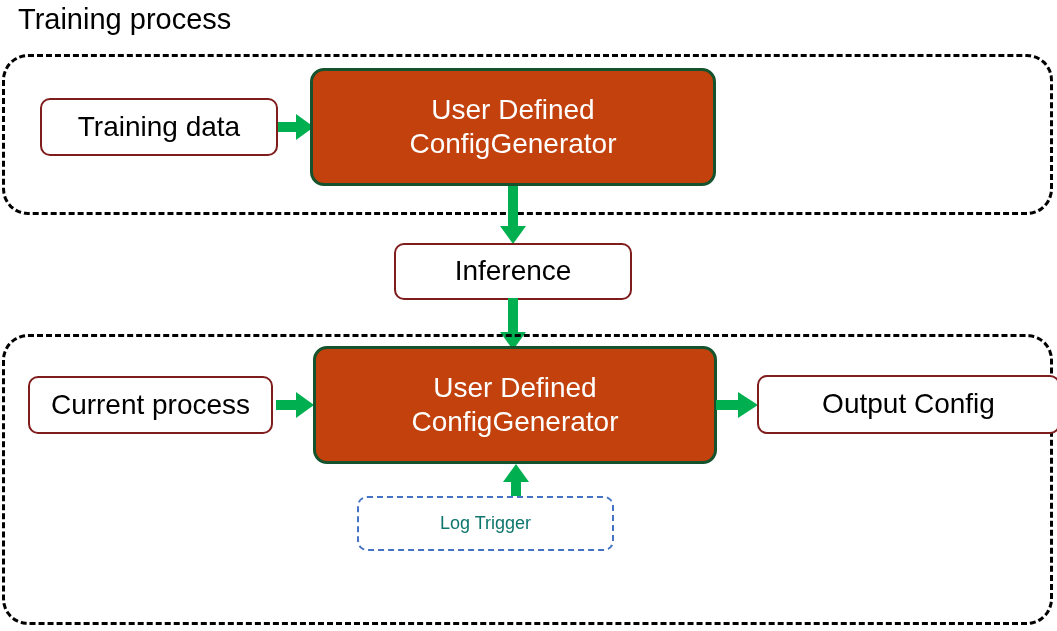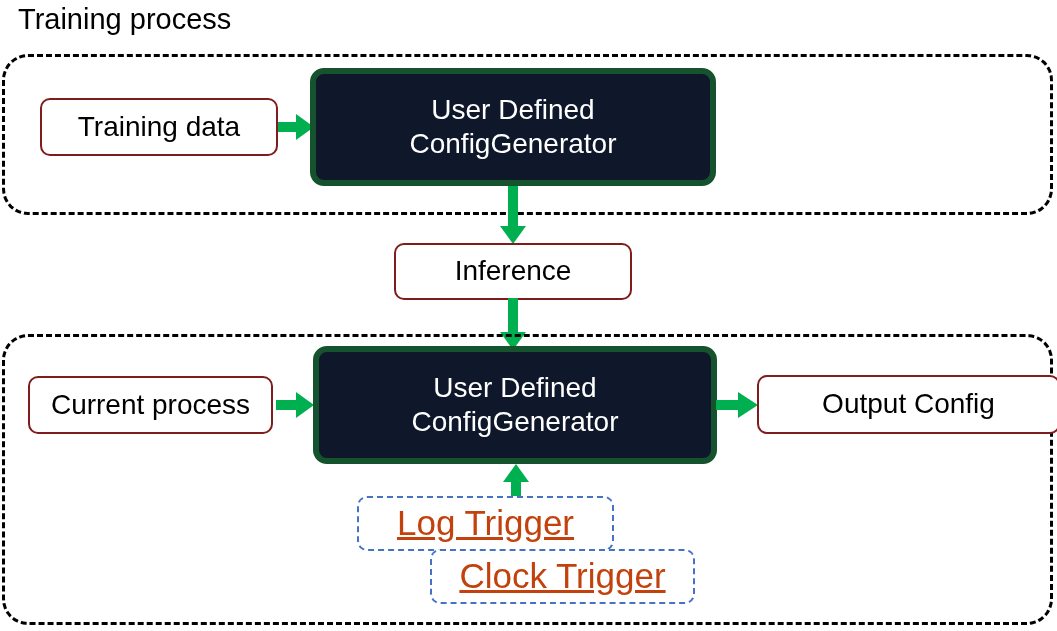--- a/index.html
+++ b/index.html
@@ -43,36 +43,35 @@
   }
   .node-plain {
     background: #ffffff;
     border: 2px solid #7f1d1d;
     border-radius: 10px;
     color: #000000;
     font-size: 28px;
     line-height: 1.15;
   }
   .node-primary {
-    background: #0f172a;
-    border: 6px solid #14532d;
+    background: #c2410c;
+    border: 3px solid #14532d;
     border-radius: 14px;
     color: #ffffff;
     font-size: 28px;
     line-height: 1.22;
     box-shadow: 0 0 0 0 rgba(0,0,0,0);
   }
   .node-dashed {
     background: #ffffff;
     border: 2px dashed #4472C4;
     border-radius: 10px;
-    color: #c2410c;
-    font-size: 35px;
+    color: #0f766e;
+    font-size: 18px;
     line-height: 1.15;
-    text-decoration: underline;
   }
   .node-label {
     display: block;
     white-space: pre-line;
     pointer-events: none;
   }
   .arrow {
     position: absolute;
   }
   .arrow svg {
@@ -169,17 +168,14 @@
         <rect x="11" y="16" width="10" height="26"></rect>
         <polygon points="3,20 29,20 16,2"></polygon>
       </g>
     </svg>
   </div>
 
   <div class="node node-dashed" style="left:357px; top:496px; width:257px; height:55px;">
     <span class="node-label">Log Trigger</span>
   </div>
 
-  <div class="node node-dashed" style="left:430px; top:549px; width:265px; height:55px;">
-    <span class="node-label">Clock Trigger</span>
-  </div>
 
 </div>
 
 </body></html>

